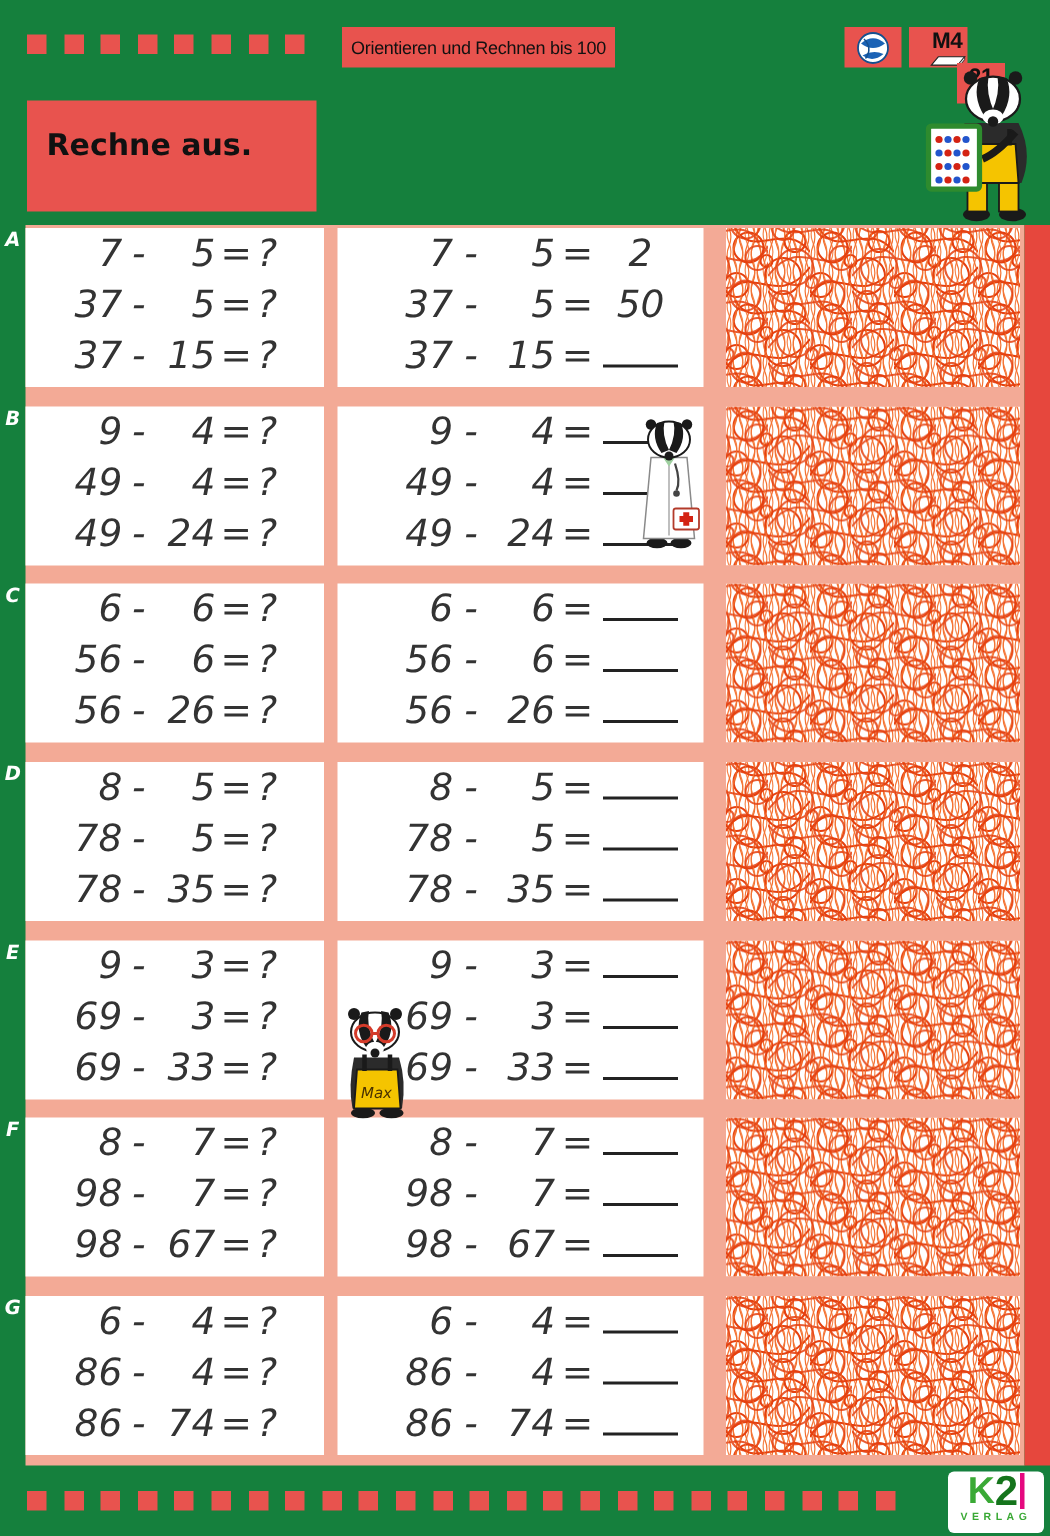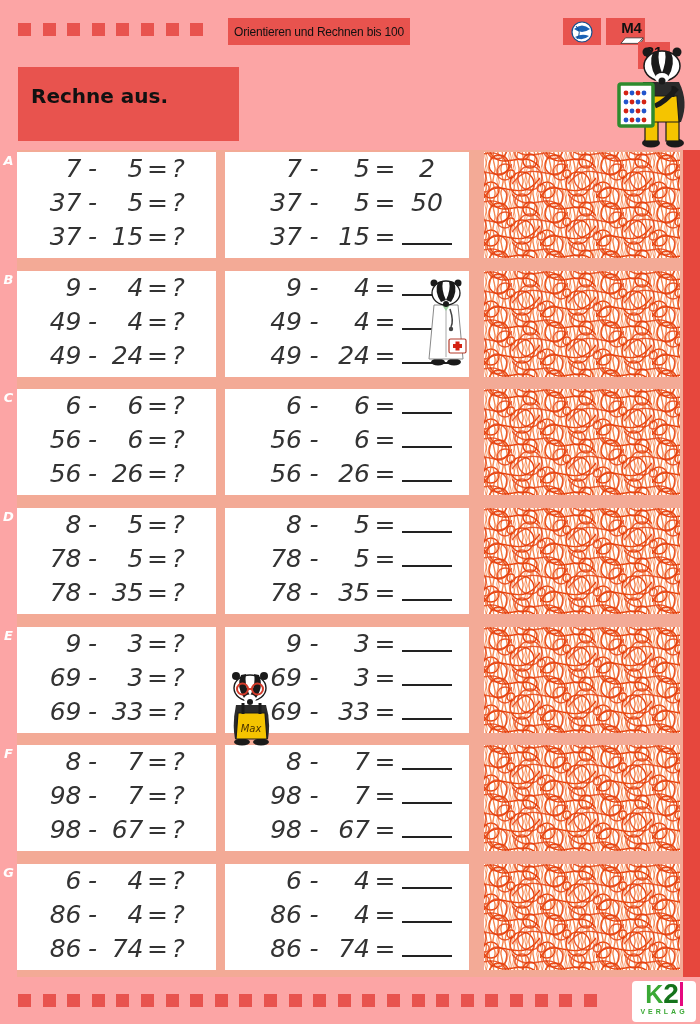--- a/index.html
+++ b/index.html
@@ -1,23 +1,23 @@
 <!DOCTYPE html>
 <html><head>
 <meta charset="utf-8">
 <style>
   html,body{margin:0;padding:0;}
-  .page{position:relative;width:700px;height:1024px;background:#fca5a5;overflow:hidden;
+  .page{position:relative;width:700px;height:1024px;background:#15803d;overflow:hidden;
         font-family:"Liberation Sans",sans-serif;}
   .sq{position:absolute;width:13px;height:13px;background:#e8534e;}
   .hbox{position:absolute;top:18px;height:27px;background:#e8534e;display:flex;align-items:center;
         justify-content:center;color:#111;font-size:12px;letter-spacing:-0.2px;}
   .hbox.iconbox{flex-direction:column;justify-content:flex-start;padding-top:2px;box-sizing:border-box;
         font-weight:bold;font-size:15px;line-height:1.05;font-family:"Liberation Sans",sans-serif;}
-  .rechne{position:absolute;left:18px;top:67px;width:193px;height:74px;background:#e8534e;padding-left:28px;}
+  .rechne{position:absolute;left:18px;top:67px;width:193px;height:74px;background:#e8534e;}
   .rechne span{position:absolute;left:13px;top:17px;font-size:20px;font-weight:bold;color:#111;
         font-family:"DejaVu Sans",sans-serif;}
   .panel{position:absolute;left:17px;top:150px;width:666px;height:827px;background:#f3aa96;
         display:flex;flex-direction:column;gap:12.7px;padding-top:2px;box-sizing:border-box;}
   .rstrip{position:absolute;left:683px;top:150px;width:17px;height:827px;background:#e6473d;}
   .row{position:relative;flex:0 0 106px;height:106px;}
   .rlabel{position:absolute;left:-17px;top:1px;width:17px;text-align:center;color:#fff;
         font-size:13px;font-weight:bold;font-style:italic;font-family:"DejaVu Sans",sans-serif;}
   .cell{position:absolute;top:0;height:106px;background:#fff;display:flex;flex-direction:column;
         justify-content:center;}

